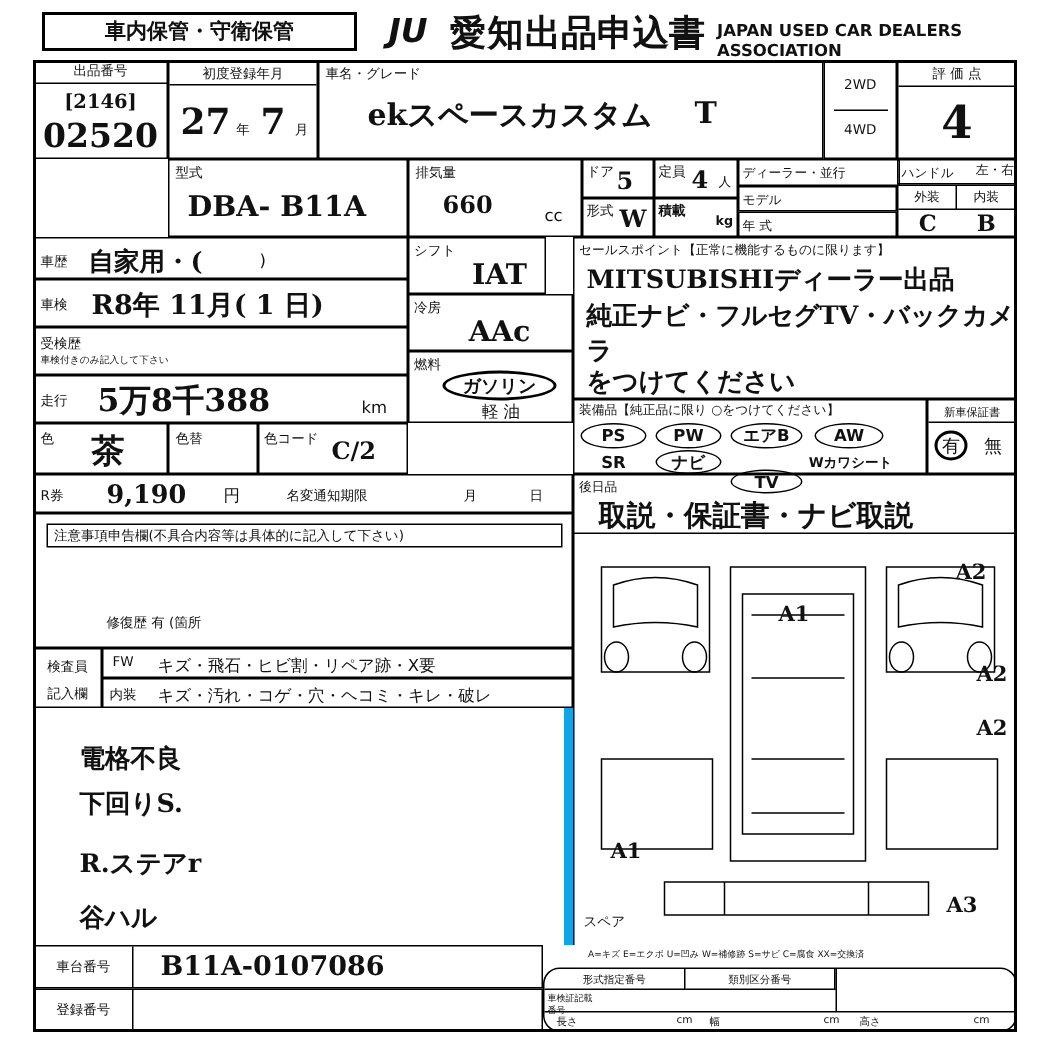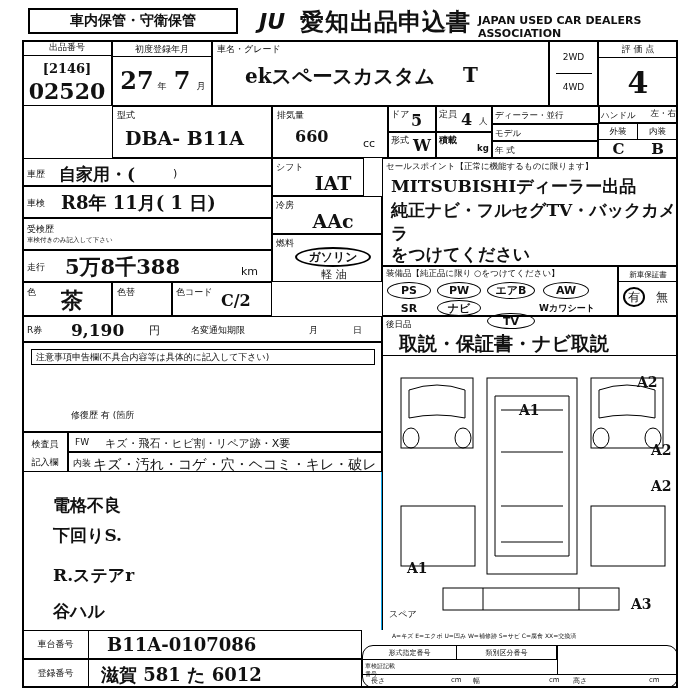--- a/index.html
+++ b/index.html
@@ -218,37 +218,36 @@
   <div class="b bd" style="left:22px;top:432px;width:46px;height:40px;">
     <div class="b lbl ctr" style="left:0;top:3px;width:44px;height:16px;">検査員</div>
     <div class="b lbl ctr" style="left:0;top:21px;width:44px;height:16px;">記入欄</div>
   </div>
   <div class="b bd" style="left:68px;top:432px;width:314px;height:20px;">
     <div class="b lbl" style="left:6px;top:4px;">FW</div>
     <div class="b sm" style="left:36px;top:3px;font-size:11px;">キズ・飛石・ヒビ割・リペア跡・X要</div>
   </div>
   <div class="b bd" style="left:68px;top:452px;width:314px;height:20px;">
     <div class="b lbl" style="left:4px;top:4px;">内装</div>
-    <div class="b sm" style="left:24px;top:3px;font-size:14px;">キズ・汚れ・コゲ・穴・ヘコミ・キレ・破レ</div>
-  </div>
-
-  <div class="b" style="left:22px;top:472px;width:360px;height:158px;border-left:1px solid #000;border-right:1px solid #0ea5e9;text-decoration:underline;">
+    <div class="b sm" style="left:36px;top:3px;font-size:11px;">キズ・汚れ・コゲ・穴・ヘコミ・キレ・破レ</div>
+  </div>
+
+  <div class="b" style="left:22px;top:472px;width:360px;height:158px;border-left:1px solid #000;border-right:6px solid #0ea5e9;text-decoration:underline;">
     <div class="b hand" style="left:30px;top:22px;font-size:17px;">電格不良</div>
     <div class="b hand" style="left:30px;top:52px;font-size:17px;">下回りS.</div>
     <div class="b hand" style="left:30px;top:92px;font-size:17px;">R.ステアr</div>
     <div class="b hand" style="left:30px;top:128px;font-size:17px;">谷ハル</div>
   </div>
 
   <div class="b bd" style="left:22px;top:630px;width:340px;height:29px;">
     <div class="b lbl bd ctr" style="left:0;top:0;width:66px;height:27px;border-width:0 1px 0 0;">車台番号</div>
     <div class="b hand" style="left:84px;top:3px;font-size:18px;">B11A-0107086</div>
   </div>
   <div class="b bd" style="left:22px;top:659px;width:340px;height:29px;">
     <div class="b lbl bd ctr" style="left:0;top:0;width:66px;height:27px;border-width:0 1px 0 0;">登録番号</div>
-    <div class="b hand" style="left:78px;top:3px;font-size:18px;">滋賀 581 た 6012</div>
   </div>
 
   <div class="b" style="left:382px;top:356px;width:296px;height:274px;border-left:1px solid #000;">
     <svg width="296" height="274" viewBox="0 0 296 274" style="position:absolute;left:0;top:0;">
 
       <rect x="18" y="22" width="72" height="70" fill="none" stroke="#000" stroke-width="1"></rect>
       <path d="M26 34 Q54 24 82 34 L82 62 Q54 56 26 62 Z" fill="none" stroke="#000" stroke-width="1"></path>
       <ellipse cx="28" cy="82" rx="8" ry="10" fill="none" stroke="#000" stroke-width="1"></ellipse>
       <ellipse cx="80" cy="82" rx="8" ry="10" fill="none" stroke="#000" stroke-width="1"></ellipse>
 

